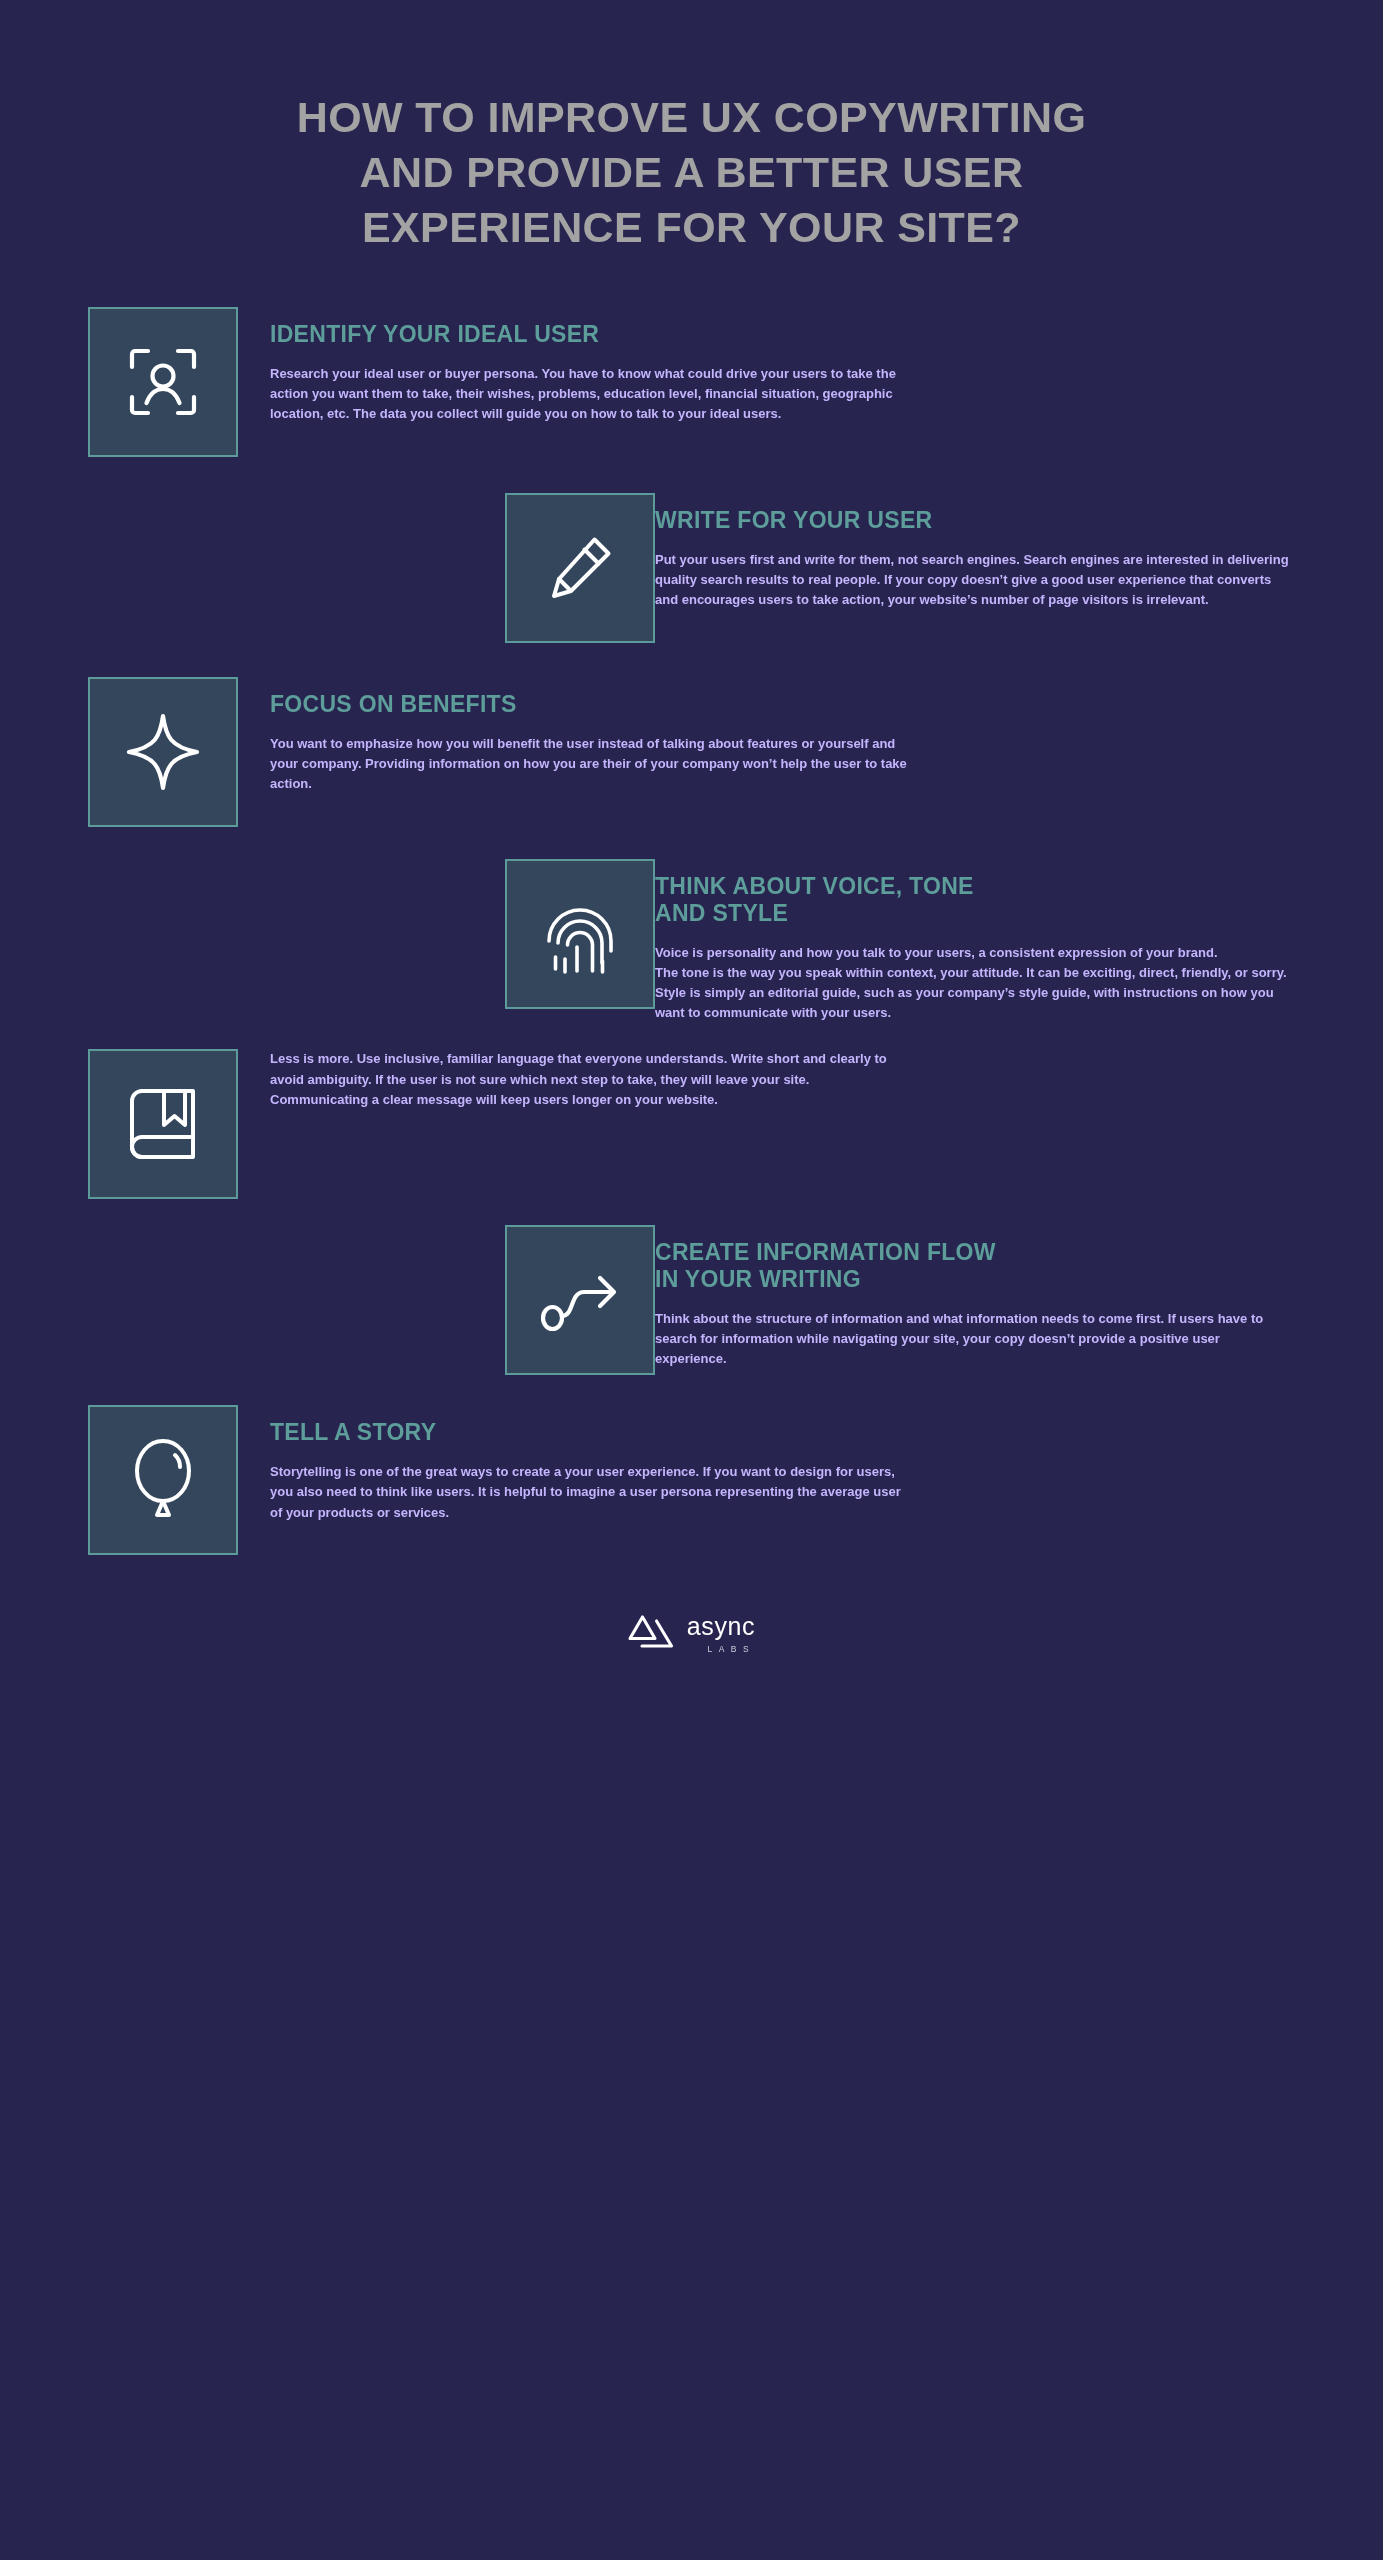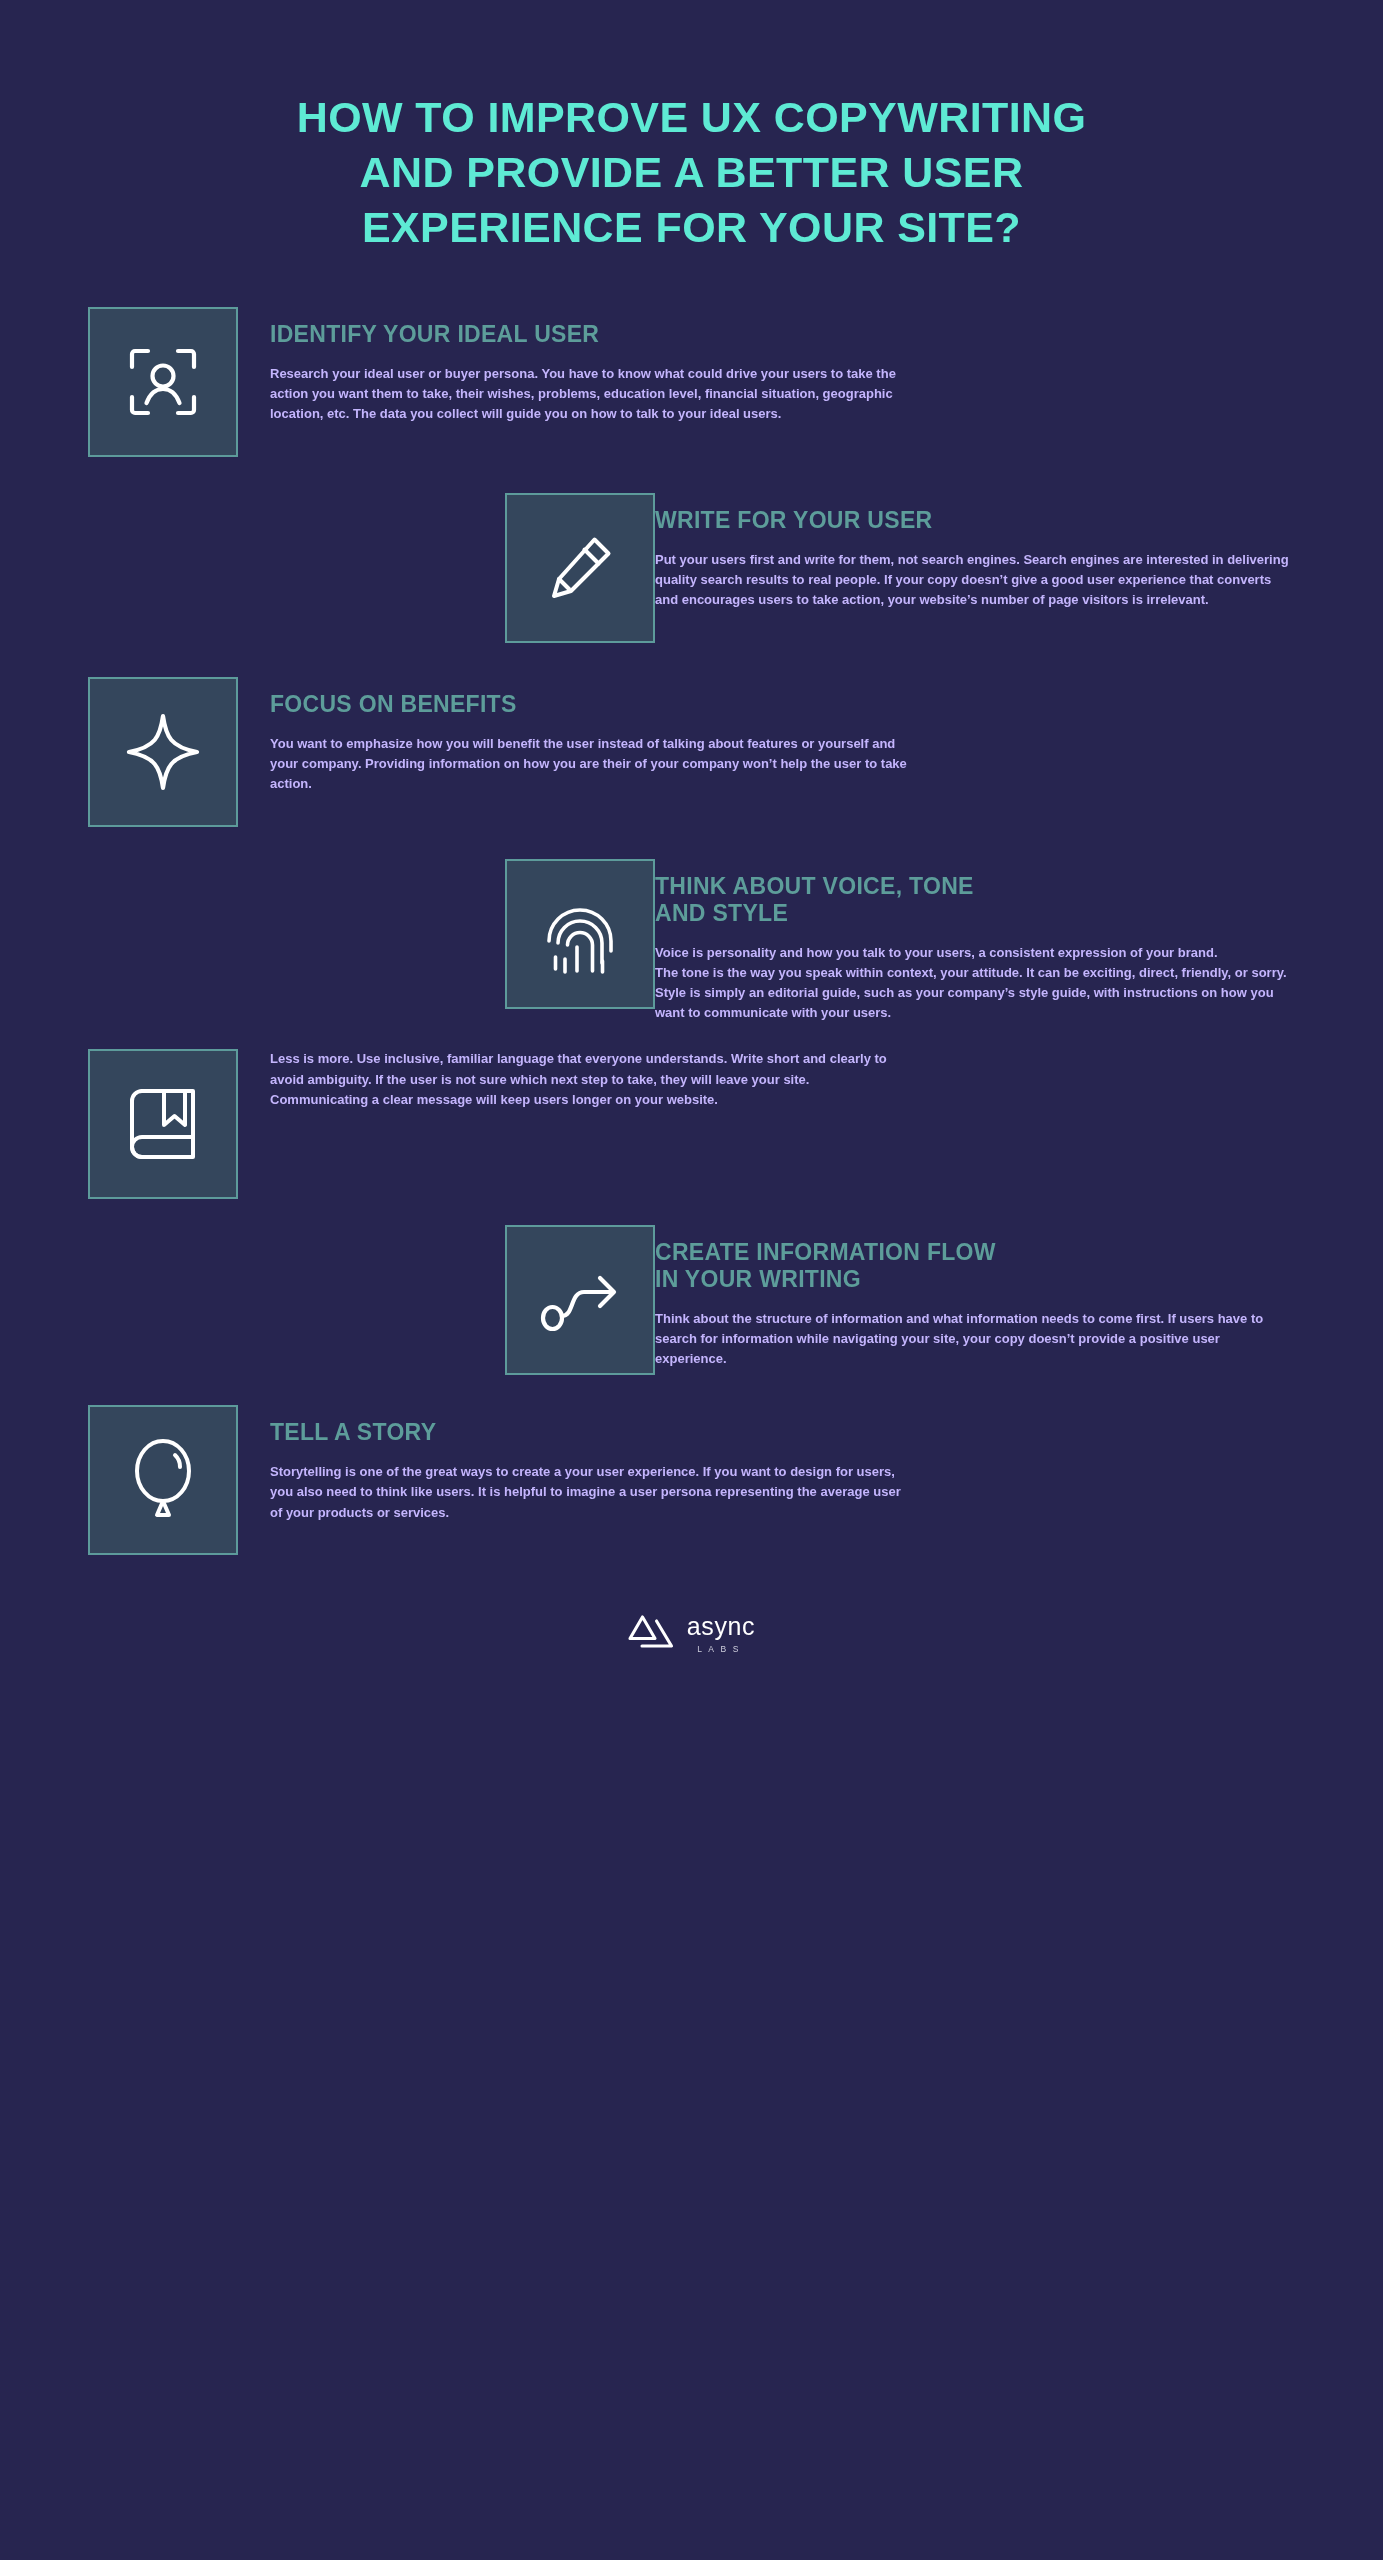--- a/index.html
+++ b/index.html
@@ -26,21 +26,21 @@
   
   .title-wrap {
     padding:96px 150px 0 150px;
   }
 
   .poster-title {
     font-size:43px;
     line-height:1.0;
     font-weight:bold;
     letter-spacing:0.4px;
-    color:#5eead4;
+    color:#a3a3a3;
     text-align:center;
     text-transform:uppercase;
   }
   .poster-title .tline { display:block; margin-bottom:12px; }
 
   
   .sections {
     margin-top:58px;
     padding:0 88px 0 88px;
   }
@@ -125,21 +125,21 @@
     padding-bottom:56px;
     display:flex;
     align-items:center;
     justify-content:center;
   }
   .logo {
     display:flex;
     align-items:center;
     gap:13px;
   }
-  .logo-word { display:flex; flex-direction:column; align-items:center; }
+  .logo-word { display:flex; flex-direction:column; align-items:flex-end; }
   .logo-async {
     color:#ffffff;
     font-size:25px;
     letter-spacing:0.6px;
     line-height:1;
     font-weight:normal;
   }
   .logo-labs {
     color:#cfcfdd;
     font-size:8.5px;

